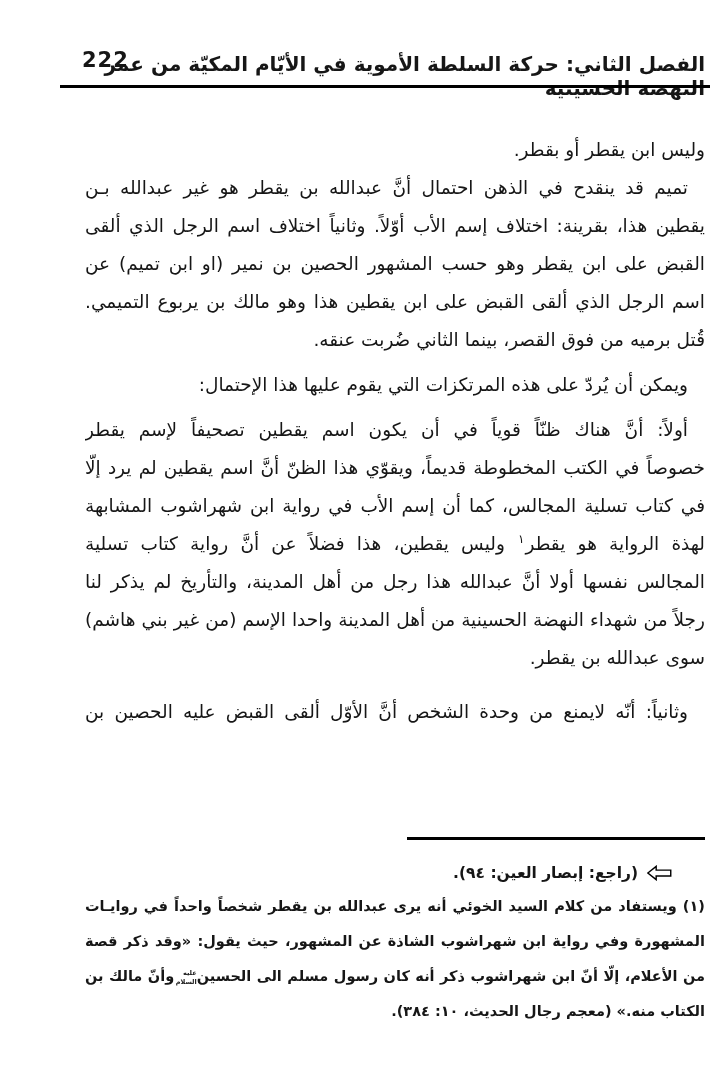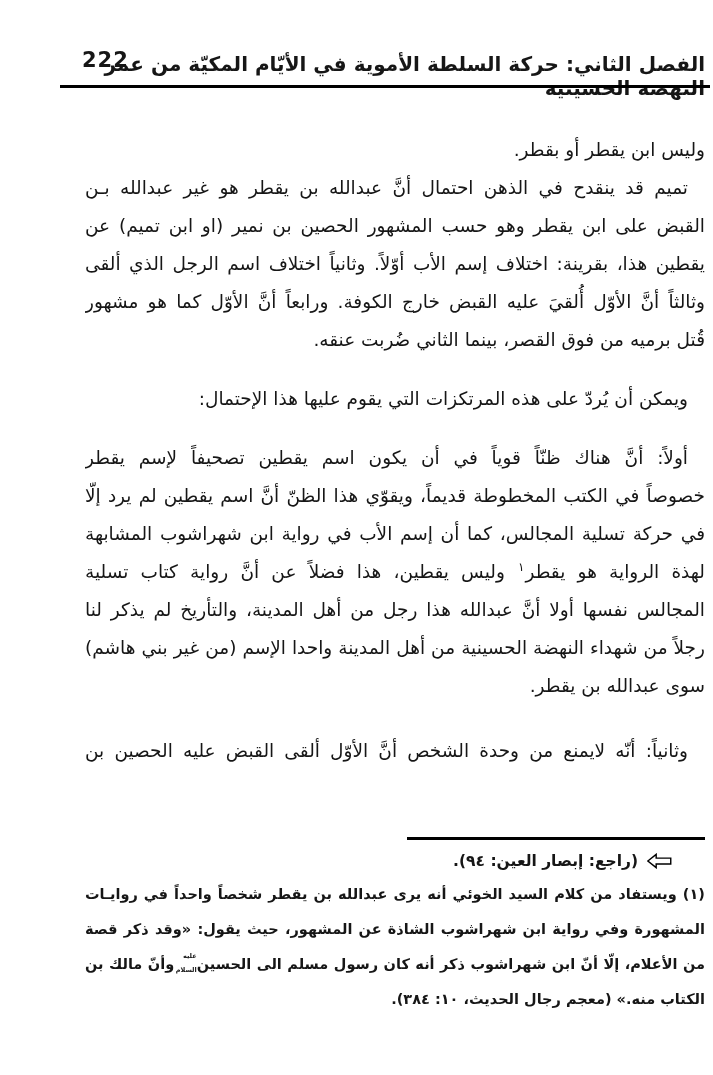--- a/index.html
+++ b/index.html
@@ -33,68 +33,68 @@
   .body-text {
     position:absolute; top:131px; right:8px; width:620px;
   }
   .bline {
     font-size:18.5px; line-height:38px; height:38px;
     text-align:justify; text-align-last:justify;
     overflow:hidden;
   }
   .bline.end { text-align:right; text-align-last:right; }
   .bline.p-start { text-indent:17px; }
-  .bline.sp-sm { margin-top:21px; }
-  .bline.sp-lg { margin-top:27px; }
+  .bline.sp-sm { margin-top:7px; }
+  .bline.sp-lg { margin-top:16px; }
   sup.fn-mark {
     font-size:12px; line-height:0; vertical-align:7px; margin:0 1px;
   }
 
   
   .footnotes { position:absolute; top:837px; right:8px; width:620px; }
   .fn-rule { width:298px; height:2.5px; background:#000; }
   .fn-cont {
-    margin-top:7px; margin-left:0; padding-left:35px;
+    margin-top:19px; margin-left:0; padding-left:35px;
     text-align:left; text-align-last:right;
     font-size:15.5px; font-weight:bold; line-height:28px; height:30px;
     padding-right:33px;
   }
   .fn-cont .arrow-icon { vertical-align:-3px; margin-inline-end:9px; }
   .fn-line {
     font-size:14.5px; font-weight:bold; line-height:35px; height:35px;
     text-align:justify; text-align-last:justify;
     overflow:hidden;
   }
   .fn-line.end { text-align:right; text-align-last:right; }
   .hon-mark {
-    display:inline-block; width:17px; font-size:6.5px; line-height:14px;
+    display:inline-block; width:17px; font-size:6.5px; line-height:9px;
     text-align:right; vertical-align:-3px; white-space:normal;
     font-weight:bold;
   }
 </style>
 </head>
 <body>
 
 <div class="page">
 
   <div class="page-num">222</div>
   <div class="chapter-title">الفصل الثاني: حركة السلطة الأموية في الأيّام المكيّة من عمر النهضة الحسينية</div>
   <div class="header-rule"></div>
 
   <div class="body-text">
     <div class="bline end">وليس ابن يقطر أو بقطر.</div>
     <div class="bline p-start">تميم قد ينقدح في الذهن احتمال أنَّ عبدالله بن يقطر هو غير عبدالله بـن</div>
+    <div class="bline">يقطين هذا، بقرينة: اختلاف إسم الأب أوّلاً. وثانياً اختلاف اسم الرجل الذي ألقى</div>
     <div class="bline">القبض على ابن يقطر وهو حسب المشهور الحصين بن نمير (او ابن تميم) عن</div>
-    <div class="bline">يقطين هذا، بقرينة: اختلاف إسم الأب أوّلاً. وثانياً اختلاف اسم الرجل الذي ألقى</div>
-    <div class="bline">وثالثاً أنَّ الأوّل أُلقيَ عليه القبض خارج الكوفة. ورابعاً أنَّ الأوّل كما هو مشهور</div>
+    <div class="bline">اسم الرجل الذي ألقى القبض على ابن يقطين هذا وهو مالك بن يربوع التميمي.</div>
     <div class="bline end">قُتل برميه من فوق القصر، بينما الثاني ضُربت عنقه.</div>
     <div class="bline end p-start sp-sm">ويمكن أن يُردّ على هذه المرتكزات التي يقوم عليها هذا الإحتمال:</div>
     <div class="bline p-start sp-sm">أولاً: أنَّ هناك ظنّاً قوياً في أن يكون اسم يقطين تصحيفاً لإسم يقطر</div>
     <div class="bline">خصوصاً في الكتب المخطوطة قديماً، ويقوّي هذا الظنّ أنَّ اسم يقطين لم يرد إلّا</div>
-    <div class="bline">في حركة تسلية المجالس، كما أن إسم الأب في رواية ابن شهراشوب المشابهة</div>
+    <div class="bline">في كتاب تسلية المجالس، كما أن إسم الأب في رواية ابن شهراشوب المشابهة</div>
     <div class="bline"><span>لهذة الرواية هو يقطر</span><sup class="fn-mark">١</sup><span> وليس يقطين، هذا فضلاً عن أنَّ رواية كتاب تسلية</span></div>
     <div class="bline">المجالس نفسها أولا أنَّ عبدالله هذا رجل من أهل المدينة، والتأريخ لم يذكر لنا</div>
     <div class="bline">رجلاً من شهداء النهضة الحسينية من أهل المدينة واحدا الإسم (من غير بني هاشم)</div>
     <div class="bline end">سوى عبدالله بن يقطر.</div>
     <div class="bline p-start sp-lg">وثانياً: أنّه لايمنع من وحدة الشخص أنَّ الأوّل ألقى القبض عليه الحصين بن</div>
   </div>
 
   <div class="footnotes">
     <div class="fn-rule"></div>
 

